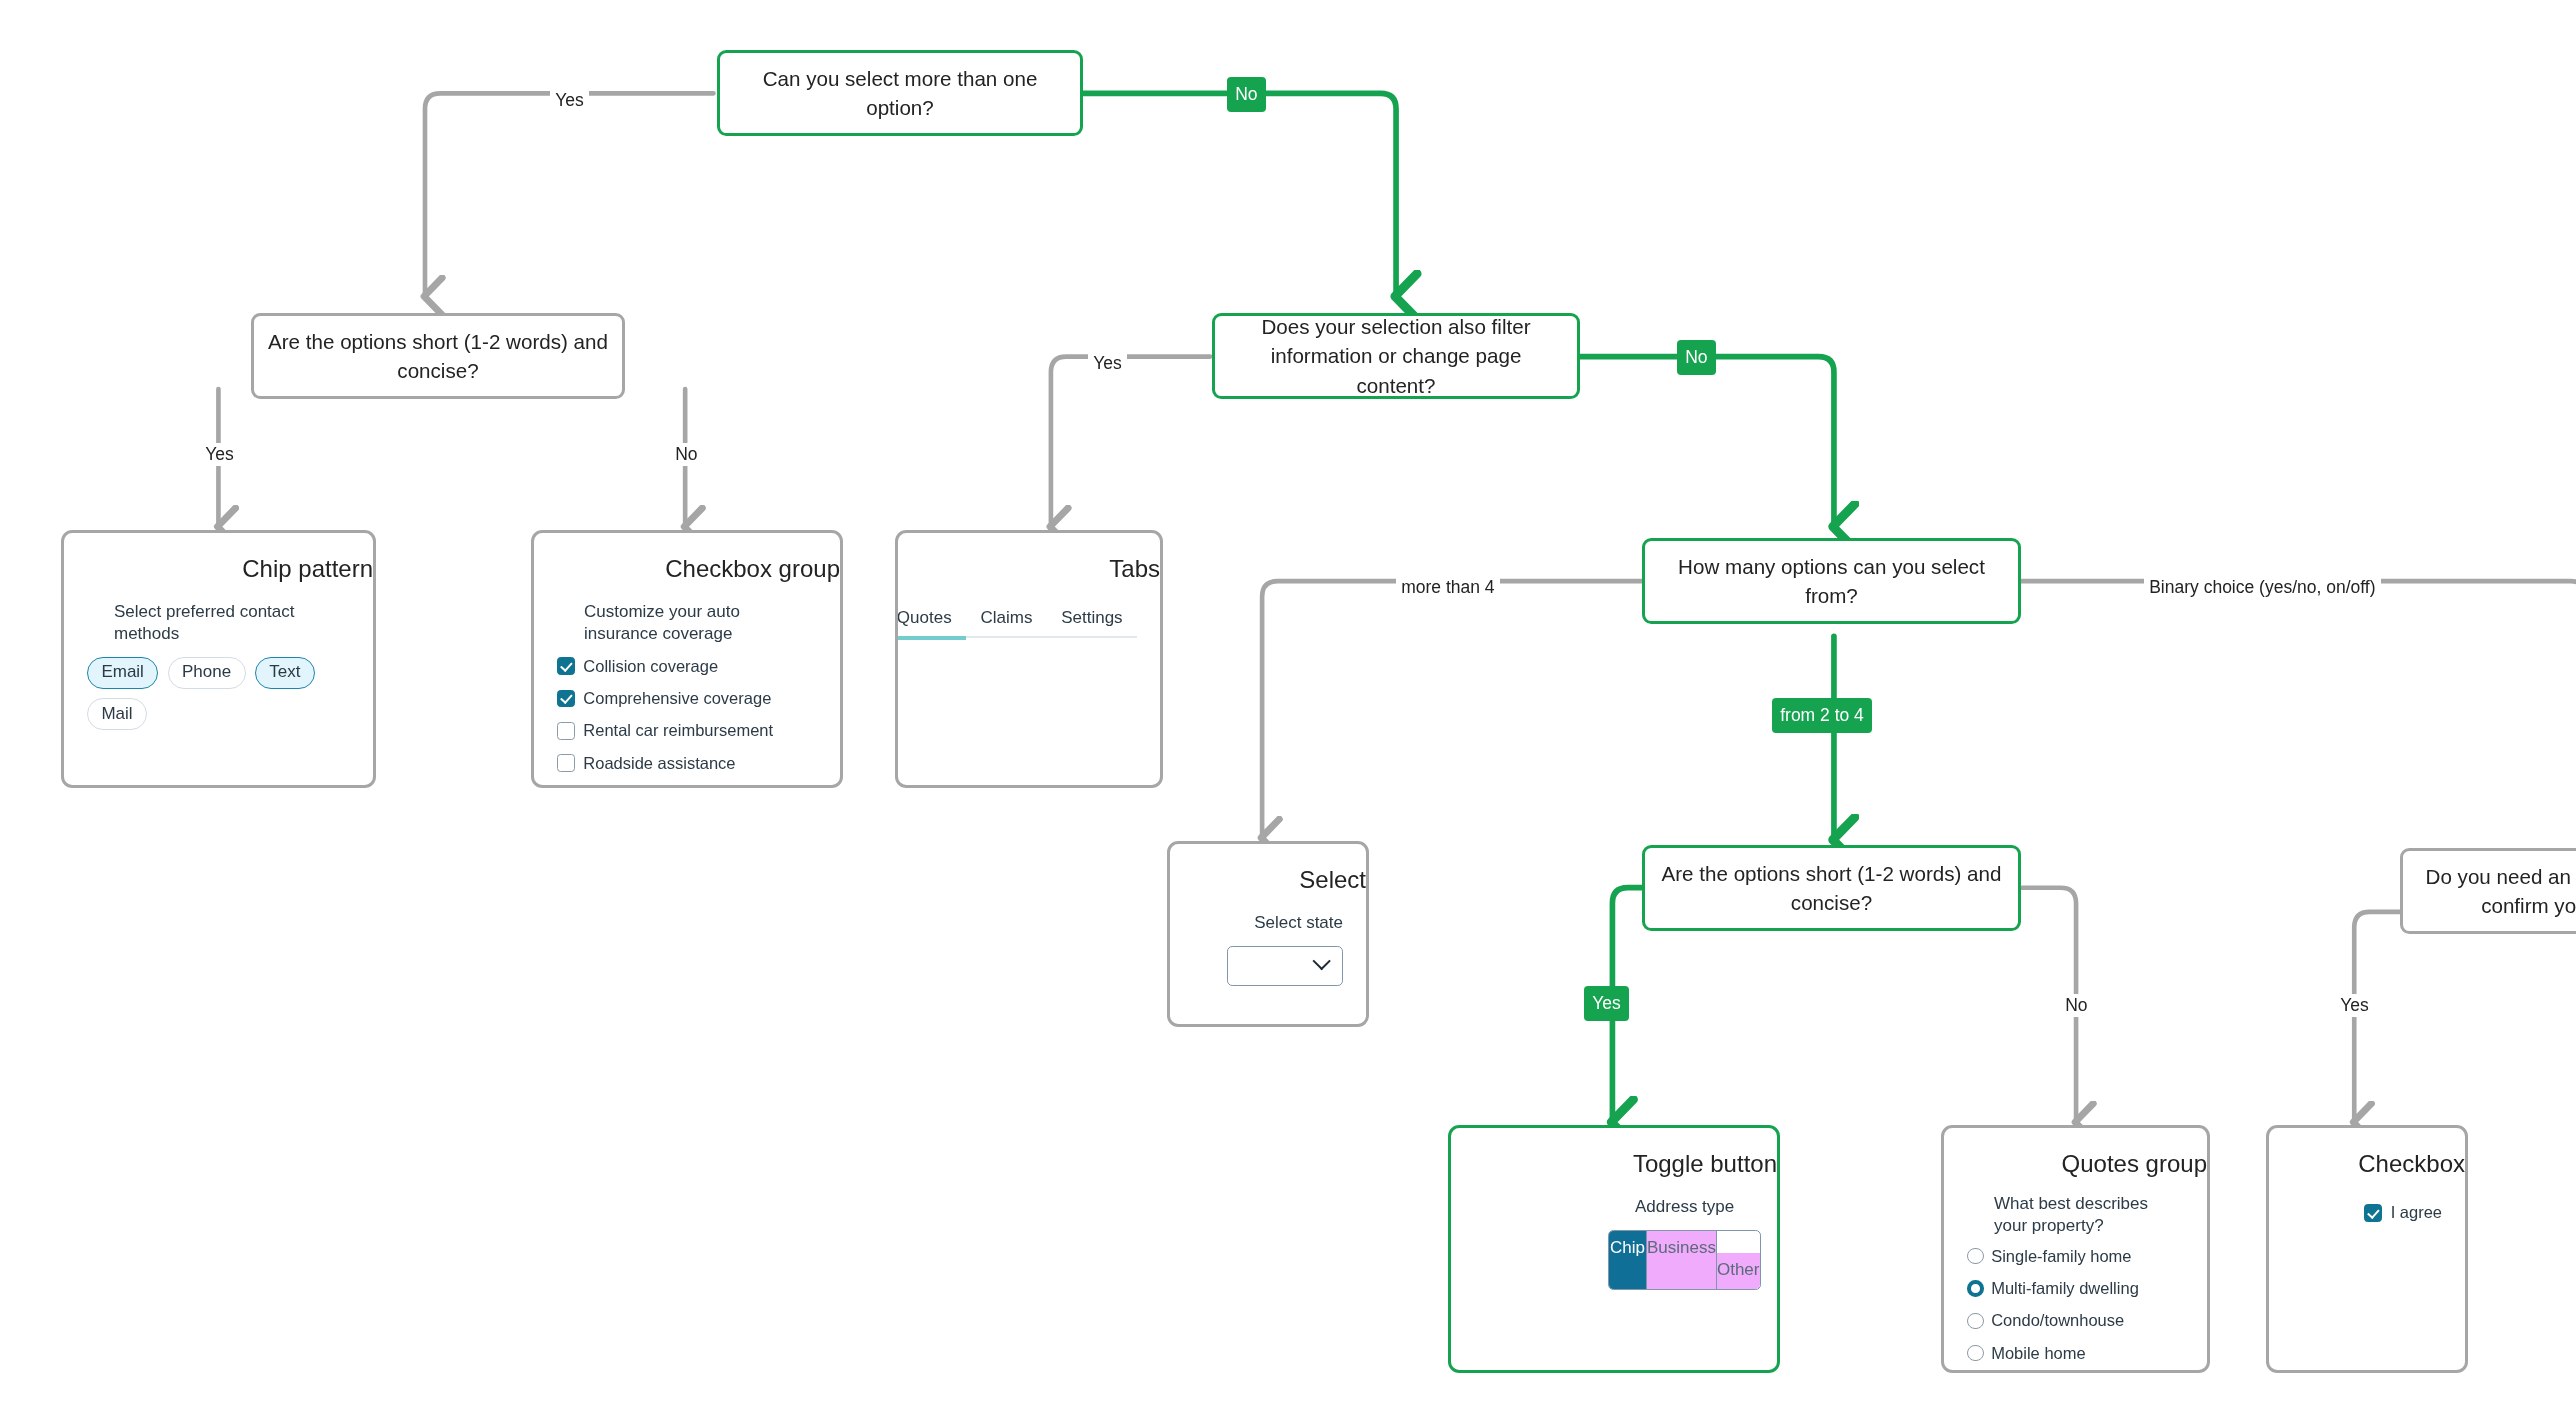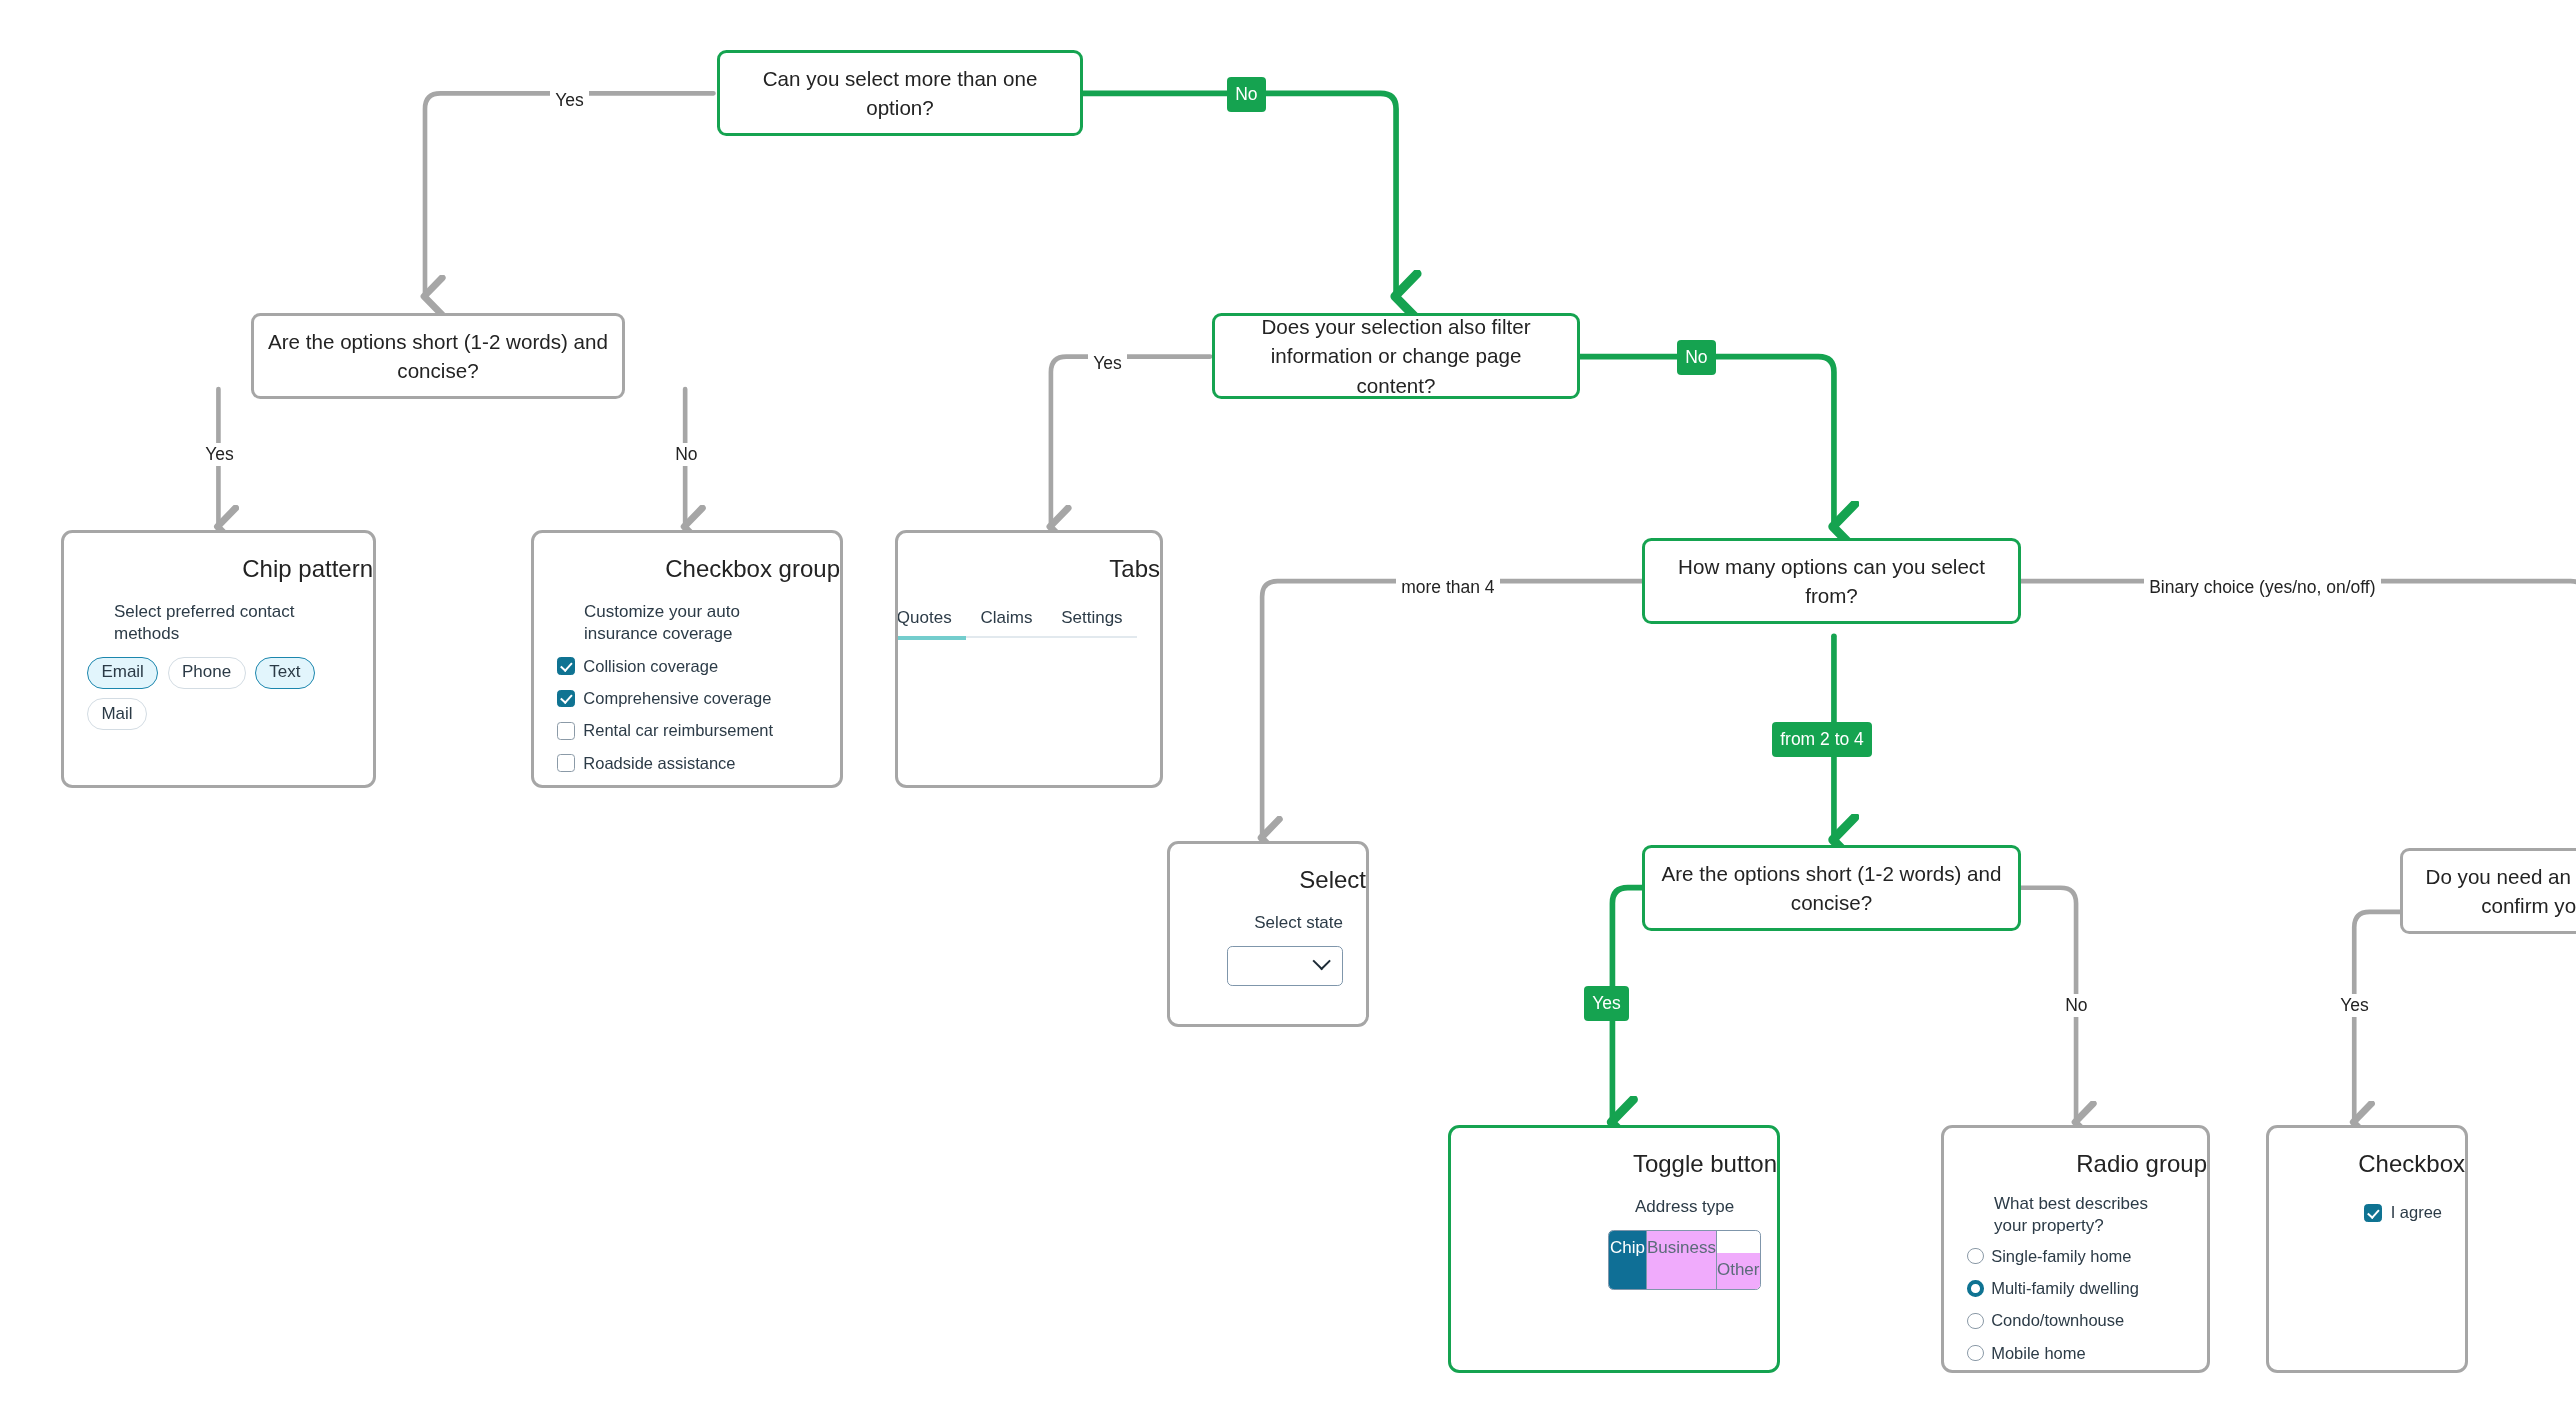--- a/index.html
+++ b/index.html
@@ -320,21 +320,21 @@
   <div class="edge-label" style="left:550px; top:81px;">Yes</div>
   <div class="edge-label green-pill" style="left:1227px; top:69px;">No</div>
 
   <div class="edge-label" style="left:200px; top:435px;">Yes</div>
   <div class="edge-label" style="left:670px; top:435px;">No</div>
 
   <div class="edge-label" style="left:1088px; top:344px;">Yes</div>
   <div class="edge-label green-pill" style="left:1677px; top:332px;">No</div>
 
   <div class="edge-label" style="left:1396px; top:568px;">more than 4</div>
-  <div class="edge-label green-pill" style="left:1772px; top:714px;">from 2 to 4</div>
+  <div class="edge-label green-pill" style="left:1772px; top:690px;">from 2 to 4</div>
   <div class="edge-label" style="left:2144px; top:568px;">Binary choice (yes/no, on/off)</div>
 
   <div class="edge-label green-pill" style="left:1584px; top:978px;">Yes</div>
   <div class="edge-label" style="left:2060px; top:986px;">No</div>
 
   <div class="edge-label" style="left:2335px; top:986px;">Yes</div>
 
   <div class="card" style="left:61px; top:530px; width:315px; height:258px;">
     <div class="card-title">Chip pattern</div>
     <div class="card-body">
@@ -398,21 +398,21 @@
       <div class="field-label">Address type</div>
       <div class="toggle-group">
         <div class="toggle-btn active">Chip</div>
         <div class="toggle-btn">Business</div>
         <div class="toggle-btn">Other</div>
       </div>
     </div>
   </div>
 
   <div class="card" style="left:1941px; top:1125px; width:269px; height:248px;">
-    <div class="card-title">Radio group</div>
+    <div class="card-title">Quotes group</div>
     <div class="card-body" style="padding-top:10.3px;">
       <div class="field-label" style="margin-bottom:9.3px;">What best describes your property?</div>
       <div class="radio-row">
         <span class="rbox"></span>
         <span class="check-label">Single-family home</span>
       </div>
       <div class="radio-row">
         <span class="rbox checked"></span>
         <span class="check-label">Multi-family dwelling</span>
       </div>

